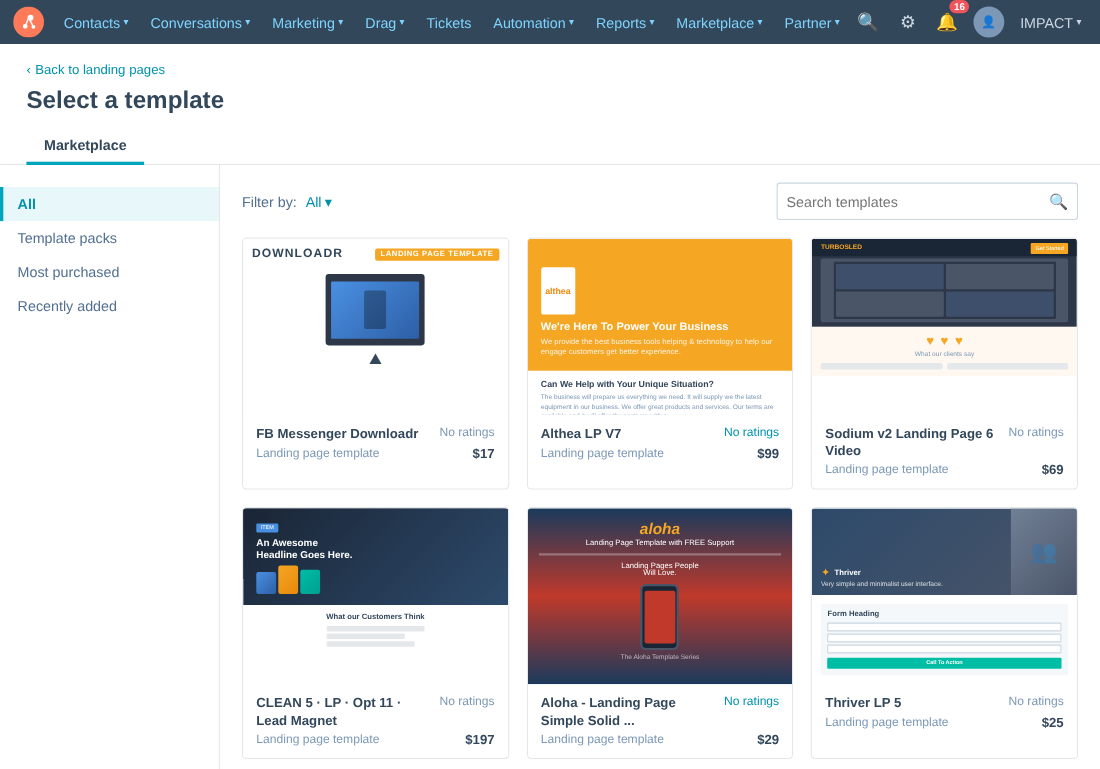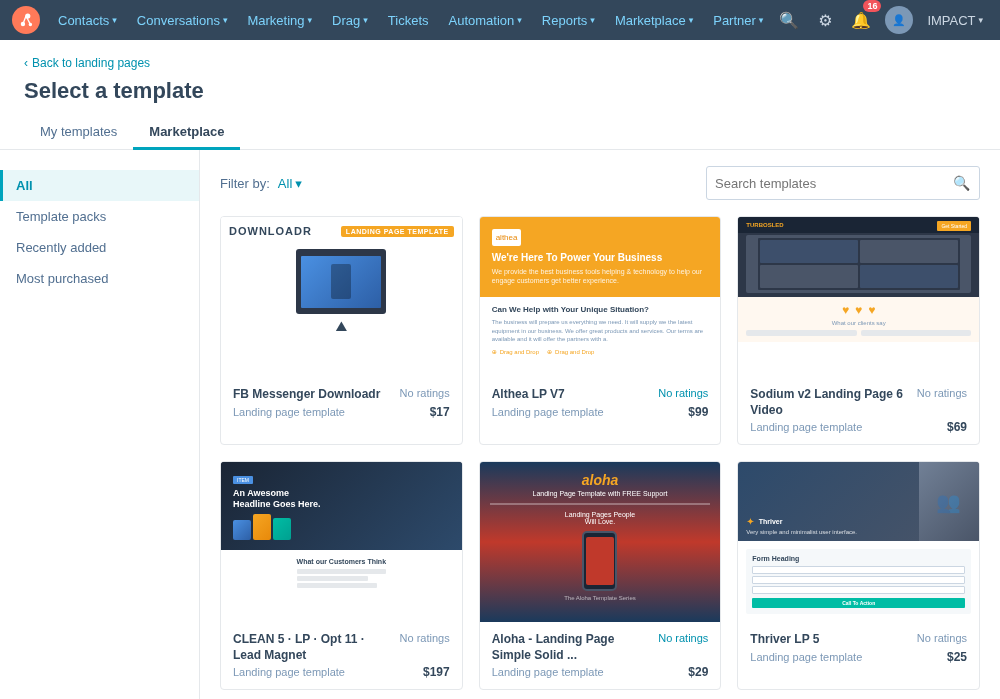--- a/index.html
+++ b/index.html
@@ -312,27 +312,28 @@
       padding: 0;
     }
     .thumb-althea-top {
       width: 100%;
       background: #f5a623;
       padding: 12px;
       color: #fff;
     }
     .thumb-althea-brand {
       font-size: 8px;
-      font-weight: 400;
+      font-weight: 700;
       color: #e8890a;
       background: #fff;
-      padding: 4px 4px;
+      padding: 17px 4px;
       border-radius: 2px;
       display: inline-block;
       margin-bottom: 6px;
+      margin-top: 14px;
     }
     .thumb-althea-headline {
       font-size: 10px;
       font-weight: 700;
       color: #fff;
       line-height: 1.2;
       margin-bottom: 3px;
     }
     .thumb-althea-sub {
       font-size: 7px;
@@ -730,32 +731,31 @@
 
 <div class="page-container">
 
   <div class="page-header">
     <div class="breadcrumb">
       <span>‹</span>
       <span>Back to landing pages</span>
     </div>
     <h1 class="page-title">Select a template</h1>
     <div class="tabs">
-      <div class="tab">My templates</div>
       <div class="tab active">Marketplace</div>
     </div>
   </div>
 
   <div class="main-layout">
 
     <div class="sidebar">
       <div class="sidebar-item active">All</div>
       <div class="sidebar-item">Template packs</div>
+      <div class="sidebar-item">Most purchased</div>
       <div class="sidebar-item">Recently added</div>
-      <div class="sidebar-item">Most purchased</div>
     </div>
 
     <div class="main-content">
 
       <div class="filter-bar">
         <div class="filter-left">
           <span class="filter-label">Filter by:</span>
           <div class="filter-dropdown">
             <span>All</span>
             <span>▾</span>

